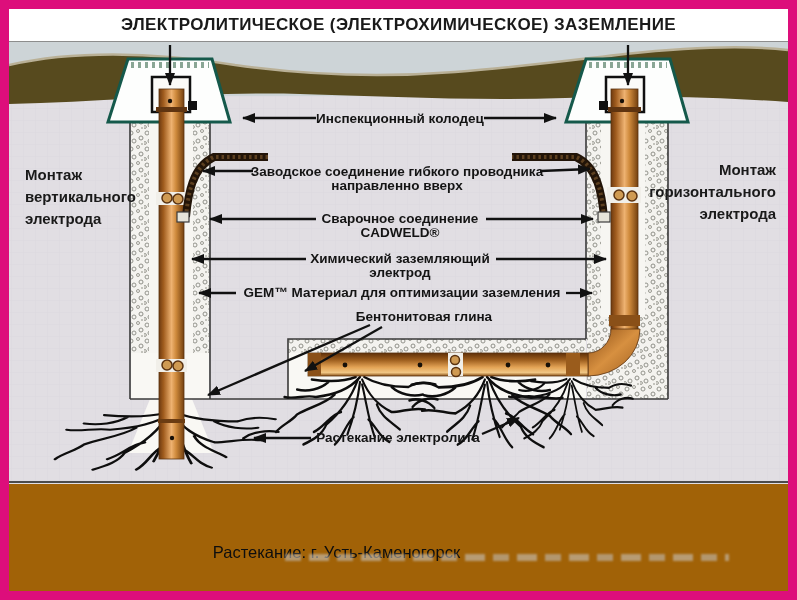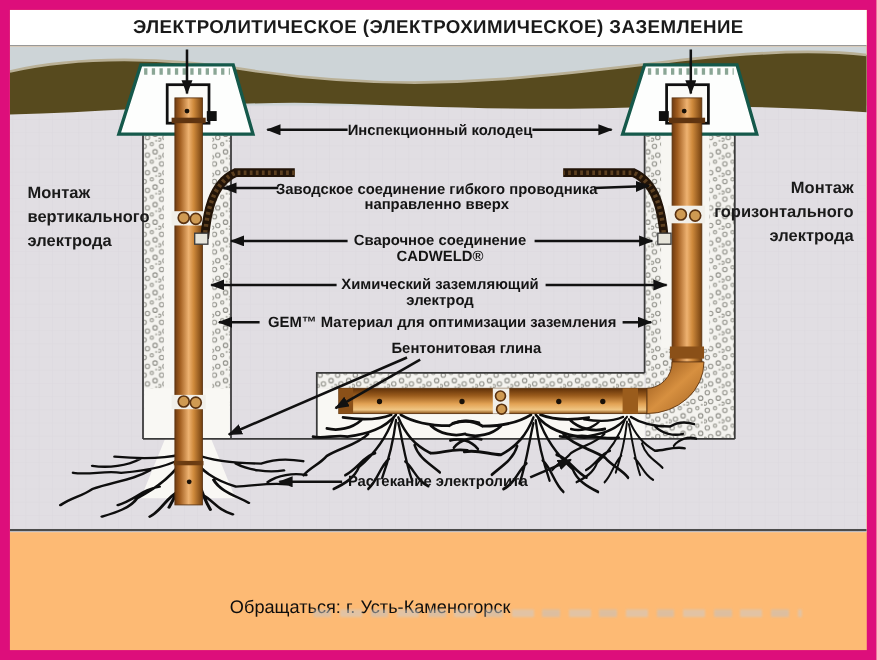--- a/index.html
+++ b/index.html
@@ -1,18 +1,18 @@
 <!DOCTYPE html>
 <html><head>
 <meta charset="utf-8">
 <style>
   html,body{margin:0;padding:0;background:#fff;}
   .frame{
     width:797px;height:600px;box-sizing:border-box;
-    border:9px solid #dd0e7b;background:#fdba74;position:relative;
+    border:9px solid #dd0e7b;background:#a16207;position:relative;
     font-family:"Liberation Sans",sans-serif;overflow:hidden;
   }
   .title-bar{
     height:32px;display:flex;align-items:center;justify-content:center;
     background:#ffffff;border-bottom:1px solid #8d8d8d;
     font-size:17px;font-weight:bold;color:#1a1a1a;letter-spacing:.4px;
   }
   .diagram{display:block;}
   .lbl{font:bold 13.5px "Liberation Sans",sans-serif;fill:#141414;}
   .side{font:bold 15px "Liberation Sans",sans-serif;fill:#1a1a1a;}
@@ -229,20 +229,20 @@
       <text class="side" x="25" y="223">электрода</text>
     </g>
     <g>
       <text class="side" x="776" y="174" text-anchor="end">Монтаж</text>
       <text class="side" x="776" y="196" text-anchor="end">горизонтального</text>
       <text class="side" x="776" y="218" text-anchor="end">электрода</text>
     </g>
   </svg>
 
   <div class="contact">
-    <div>Обращаться: г. Усть-Каменогорск</div>
+    <div>Растекание: г. Усть-Каменогорск</div>
     
     
   </div>
 
   <div class="watermark"></div>
 
 </div>
 
 </body></html>

